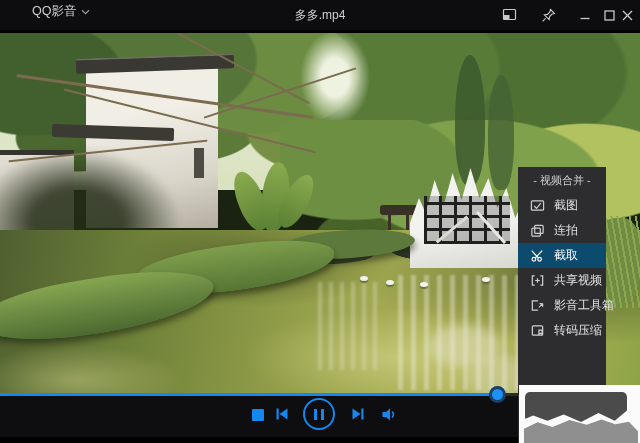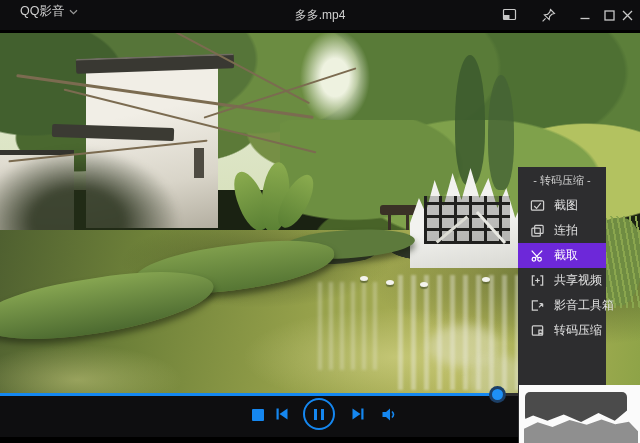--- a/index.html
+++ b/index.html
@@ -2,21 +2,21 @@
 <html><head>
 <meta charset="utf-8">
 <style>
   * { margin:0; padding:0; box-sizing:border-box; }
   html,body { background:#000; }
   body { font-family:"Liberation Sans","DejaVu Sans",sans-serif; }
   .window { position:relative; width:640px; height:443px; background:#000; overflow:hidden; }
 
   
   .titlebar { position:absolute; left:0; top:0; width:640px; height:30px; background:#0d0d0f; z-index:40; }
-  .app-menu { position:absolute; left:20px; top:0; height:23px; display:flex; align-items:center; gap:5px;
+  .app-menu { position:absolute; left:32px; top:0; height:23px; display:flex; align-items:center; gap:5px;
               color:#cfcfcf; font-size:12.5px; cursor:pointer; }
   .video-title { position:absolute; left:0; right:0; top:0; height:30px; line-height:30px; text-align:center;
                  color:#d0d0d0; font-size:12px; pointer-events:none;border-radius:8px; }
   .winbtn { position:absolute; top:7px; width:18px; height:16px; display:flex; align-items:center; justify-content:center; cursor:pointer; }
   .winbtn svg { display:block; }
   .wb-mini  { left:500px; } .wb-pin { left:539px; } .wb-min { left:576px; } .wb-max { left:600px; } .wb-close { left:618px; }
 
   
   .video-area { position:absolute; left:0; top:30px; width:640px; height:363px; overflow:hidden; background:#1a2212; z-index:5; }
   .video-area > div { position:absolute; }
@@ -105,21 +105,21 @@
   .reeds { left:596px; top:186px; width:46px; height:92px;
     background:repeating-linear-gradient(80deg, #8aa64e 0 2px, transparent 2px 6px); }
 
   
   .toolbox { position:absolute; left:518px; top:167px; width:88px; height:276px; background:#2d2d2f; z-index:30; }
   .toolbox-header { height:26px; line-height:26px; text-align:center; color:#cfcfcf; font-size:11px; }
   .tb-item { height:25px; display:flex; align-items:center; padding-left:12px; gap:9px;
              color:#e2e2e2; font-size:12px; cursor:pointer; white-space:nowrap; }
   .tb-item svg { flex:none; display:block; stroke:#cfcfcf; fill:none; stroke-width:1.3; }
   .tb-item .gif-t { fill:#cfcfcf; stroke:none; font-size:6.5px; font-family:"Liberation Sans",sans-serif; }
-  .tb-item.active { background:#6d28d9; color:#ffffff; }
+  .tb-item.active { background:#0c4a6e; color:#ffffff; }
   .tb-item.active svg { stroke:#ffffff; }
 
   
   .progress { position:absolute; left:0; top:393px; width:640px; height:3px; background:#2c2c2e; z-index:25; cursor:pointer; }
   .progress-fill { position:absolute; left:0; top:0; height:3px; background:#1587f0; }
   .progress-thumb { position:absolute; right:-6px; top:-4px; width:11px; height:11px; border-radius:50%;
                     background:#1e90f5; box-shadow:0 0 0 3px #1c3f66; cursor:pointer; }
   .controls { position:absolute; left:0; top:396px; width:640px; height:47px; background:#0e0e10; z-index:20; }
   .bottom-strip { position:absolute; left:0; top:437px; width:640px; height:6px; background:#000; z-index:21; }
   .time-display { position:absolute; left:19px; top:396px; height:41px; line-height:41px; color:#c9c9c9; font-size:11.5px; z-index:26; }
@@ -232,21 +232,21 @@
     <div class="duck d1"></div>
     <div class="duck d2"></div>
     <div class="duck d3"></div>
     <div class="duck d4"></div>
     <div class="reeds-bg"></div>
     <div class="reeds"></div>
     <div class="letterbox"></div>
   </div>
 
   <div class="toolbox">
-    <div class="toolbox-header">- 转码压缩 -</div>
+    <div class="toolbox-header">- 视频合并 -</div>
 
     <div class="tb-item">
       <span>
         <svg width="15" height="15" viewBox="0 0 16 16">
             <rect x="1.5" y="3" width="13" height="10" rx="1"></rect>
             <path d="M4.5 8.5 L7 11 L11.5 5.5"></path>
           </svg>
       </span>
       <span>截图</span>
     </div>

